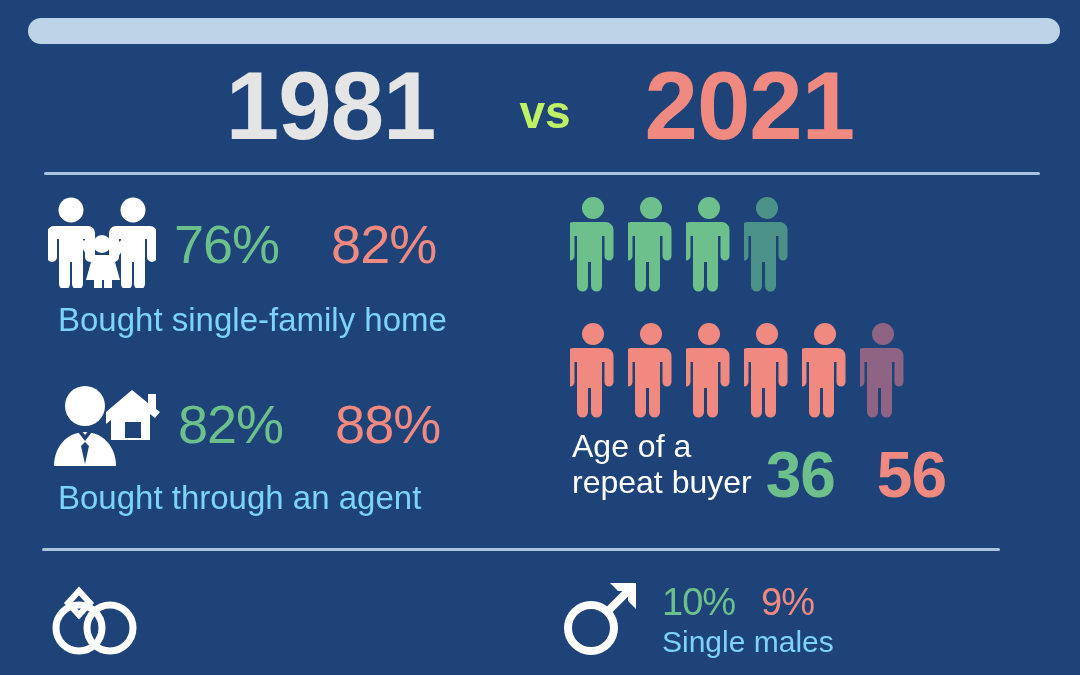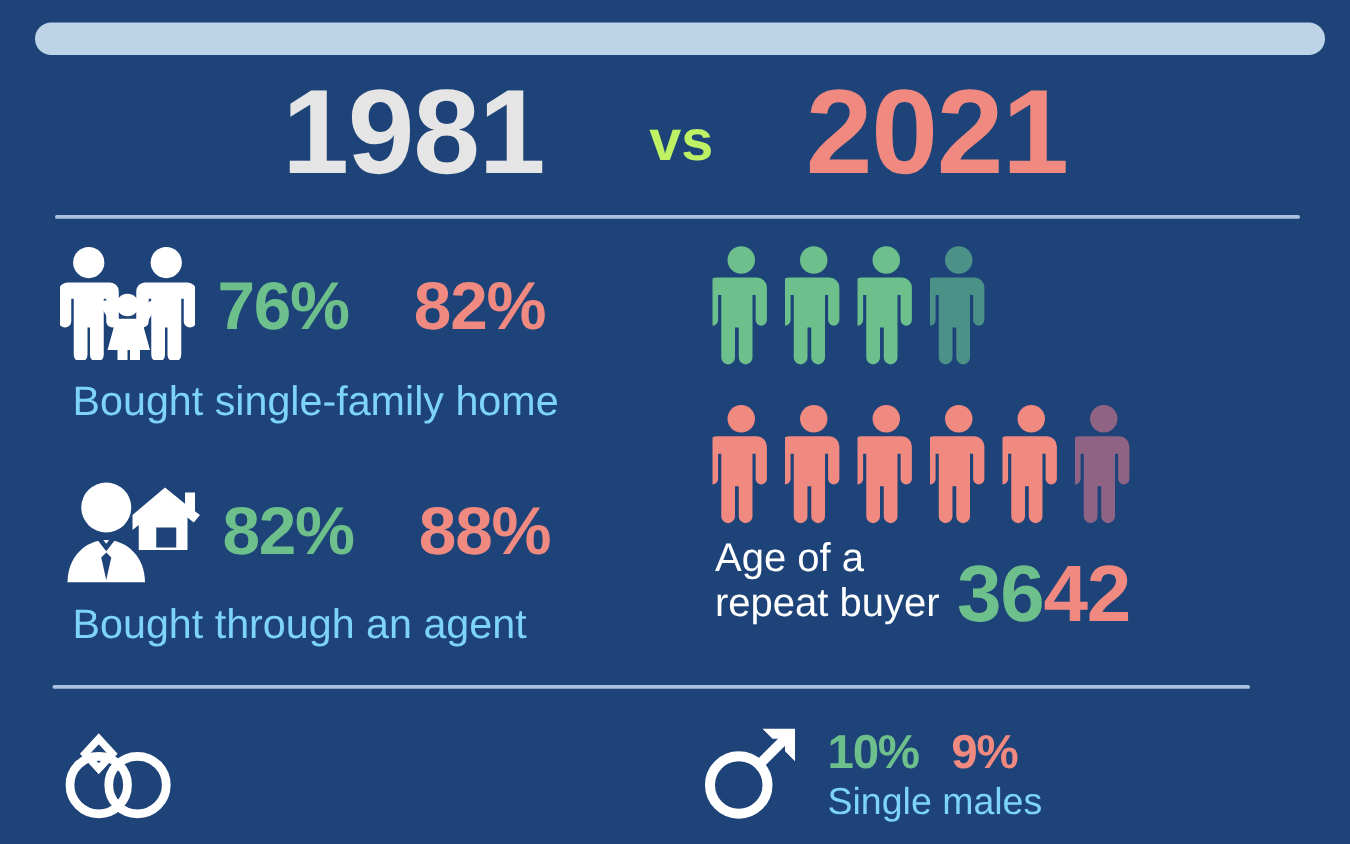--- a/index.html
+++ b/index.html
@@ -86,21 +86,21 @@
   .stat-icon {
     flex: 0 0 auto;
     display: block;
   }
   .stat-values {
     display: flex;
     align-items: baseline;
   }
   .pct {
     font-size: 54px;
-    font-weight: 700;
+    font-weight: 400;
     line-height: 1;
     letter-spacing: -1px;
   }
   .pct-old { color: #6dc08c; }
   .pct-new { color: #f0897f; }
   .stat-caption {
     color: #7dd3fc;
     font-size: 33px;
     font-weight: 400;
     line-height: 1.1;
@@ -156,20 +156,21 @@
   .age-label {
     color: #ffffff;
     font-size: 32px;
     line-height: 1.12;
     white-space: pre-line;
     font-weight: 400;
   }
   .age-values {
     display: flex;
     align-items: baseline;
+    gap: 42px;
     margin-left: 14px;
     position: relative;
     top: 6px;
   }
   .age-num {
     font-size: 64px;
     font-weight: 700;
     line-height: 1;
     letter-spacing: -1px;
   }
@@ -367,17 +368,17 @@
         </svg>
       </span>
     </div>
   </div>
 
   <div class="age-line">
     <span class="age-label">Age of a
 repeat buyer</span>
     <span class="age-values">
       <span class="age-num age-old">36</span>
-      <span class="age-num age-new">42</span>
+      <span class="age-num age-new">56</span>
     </span>
   </div>
 
 </div>
 
 </body></html>

